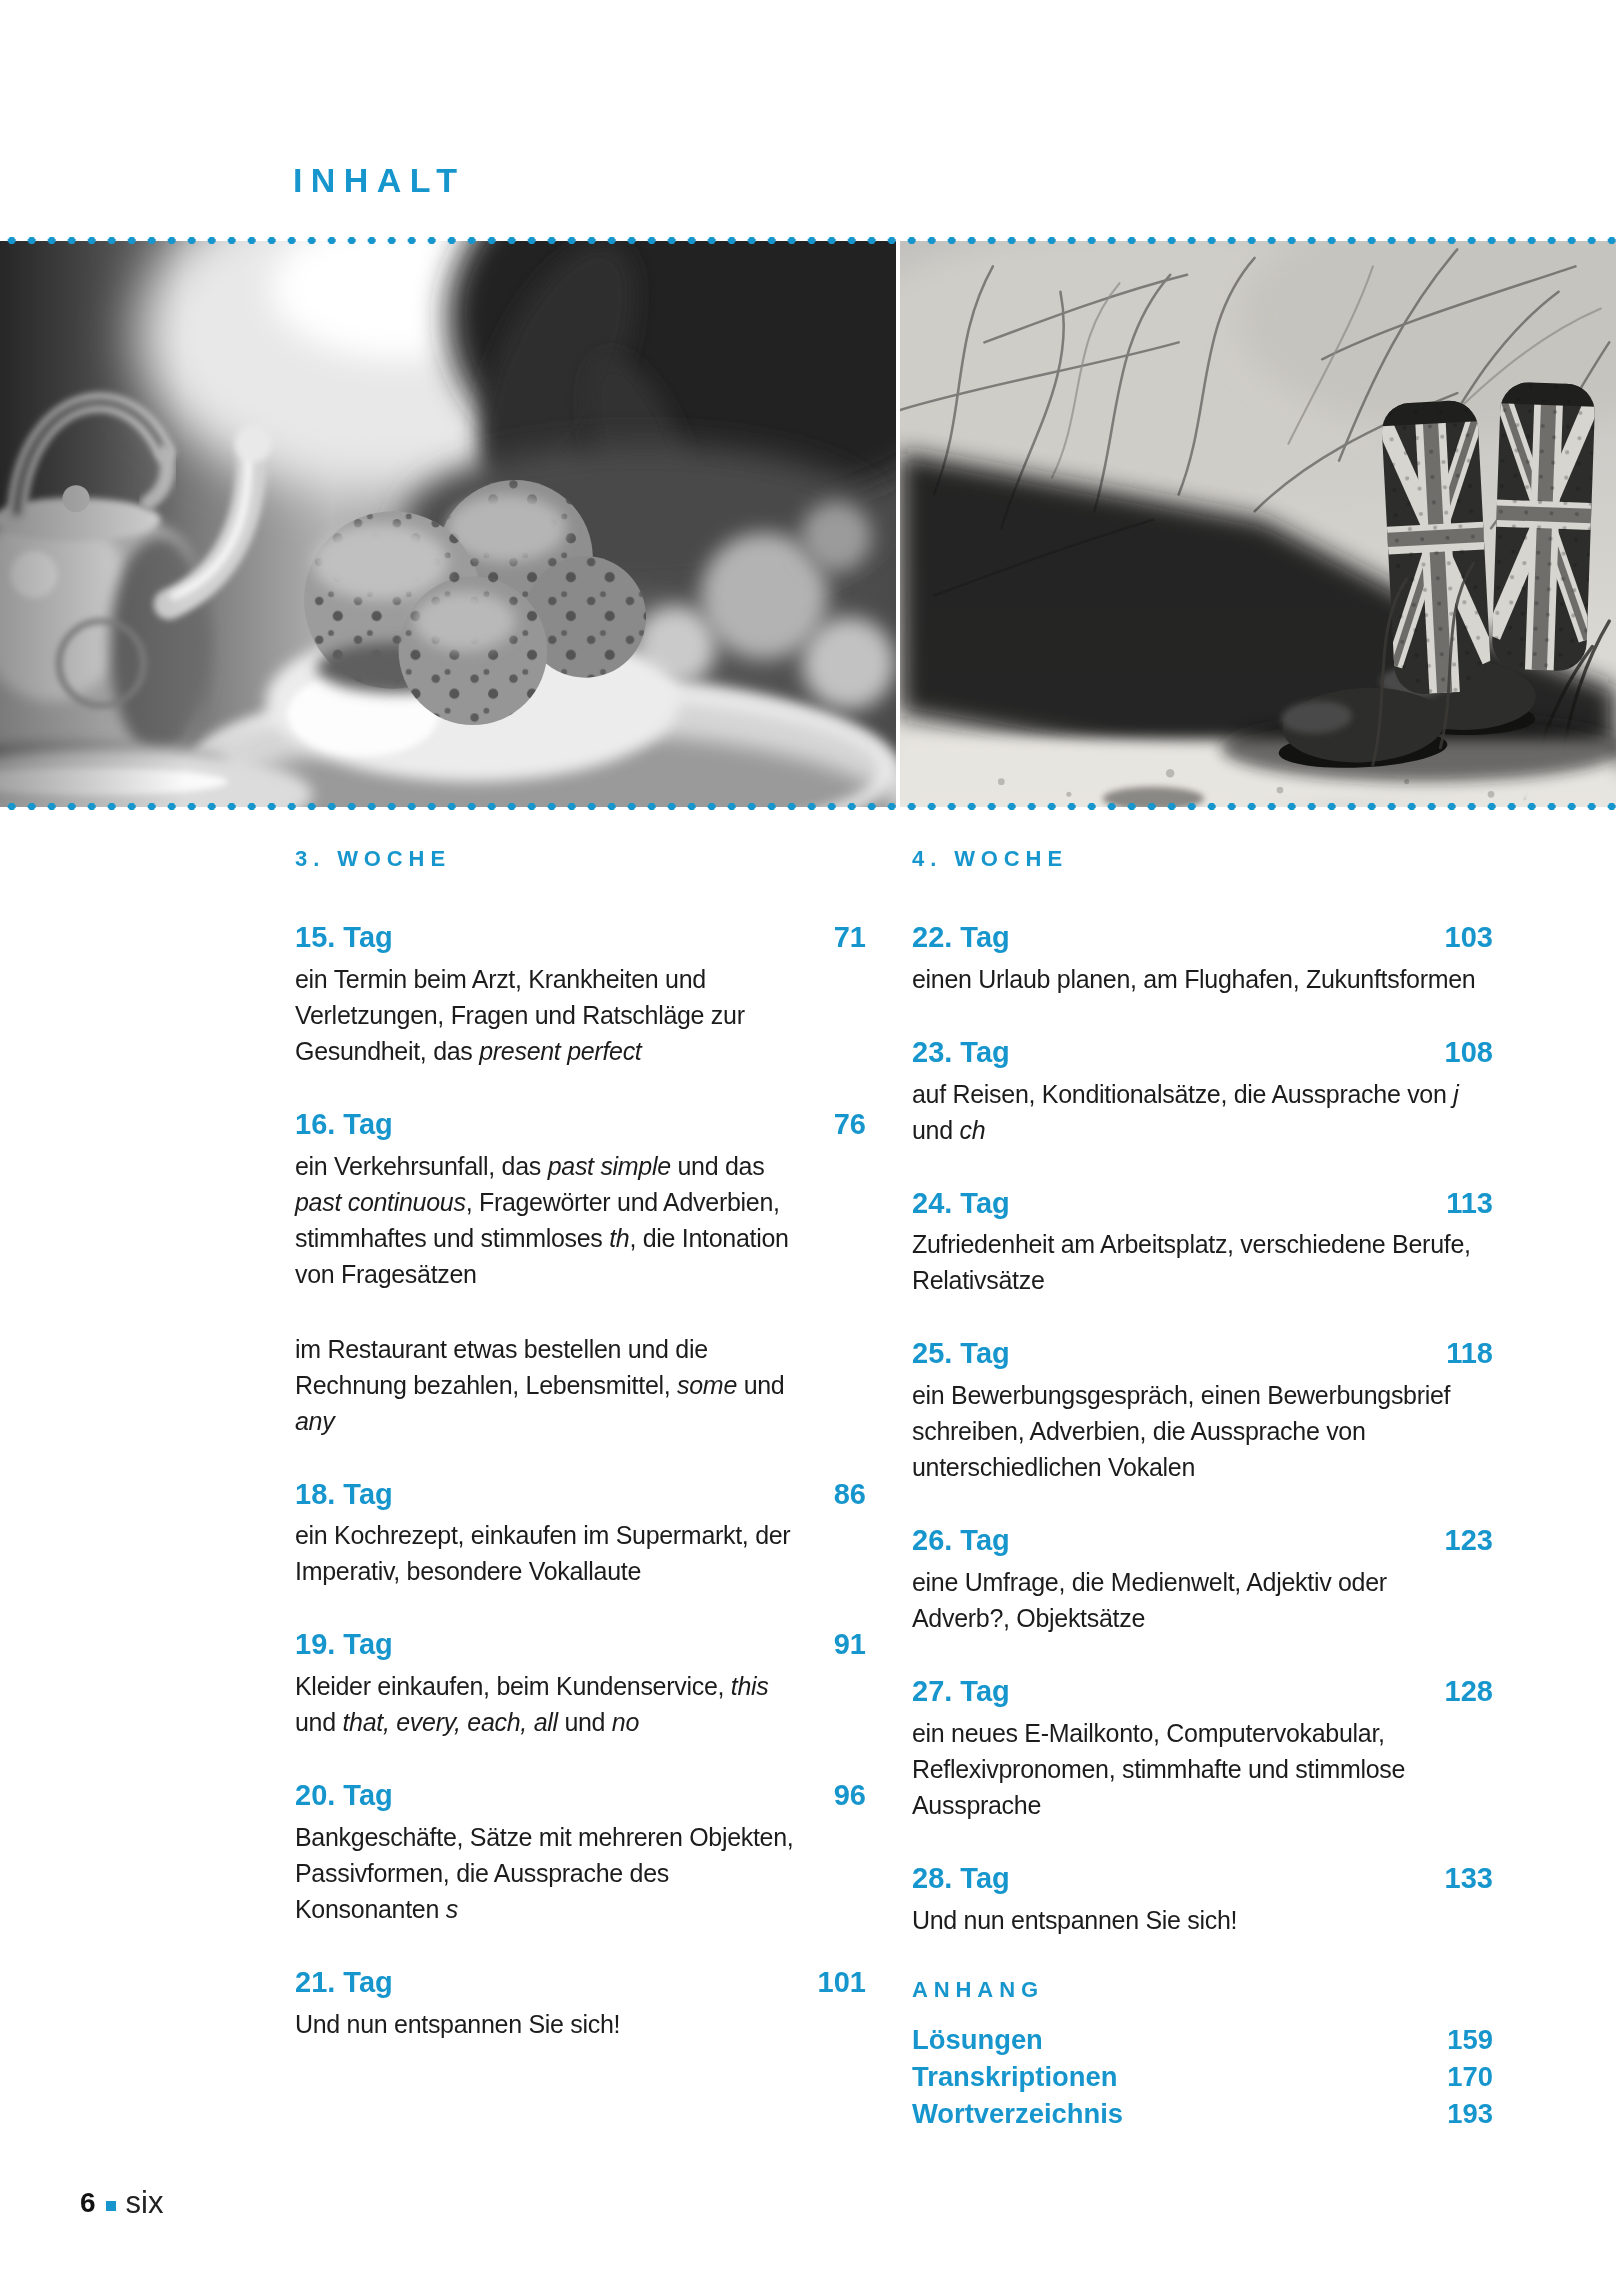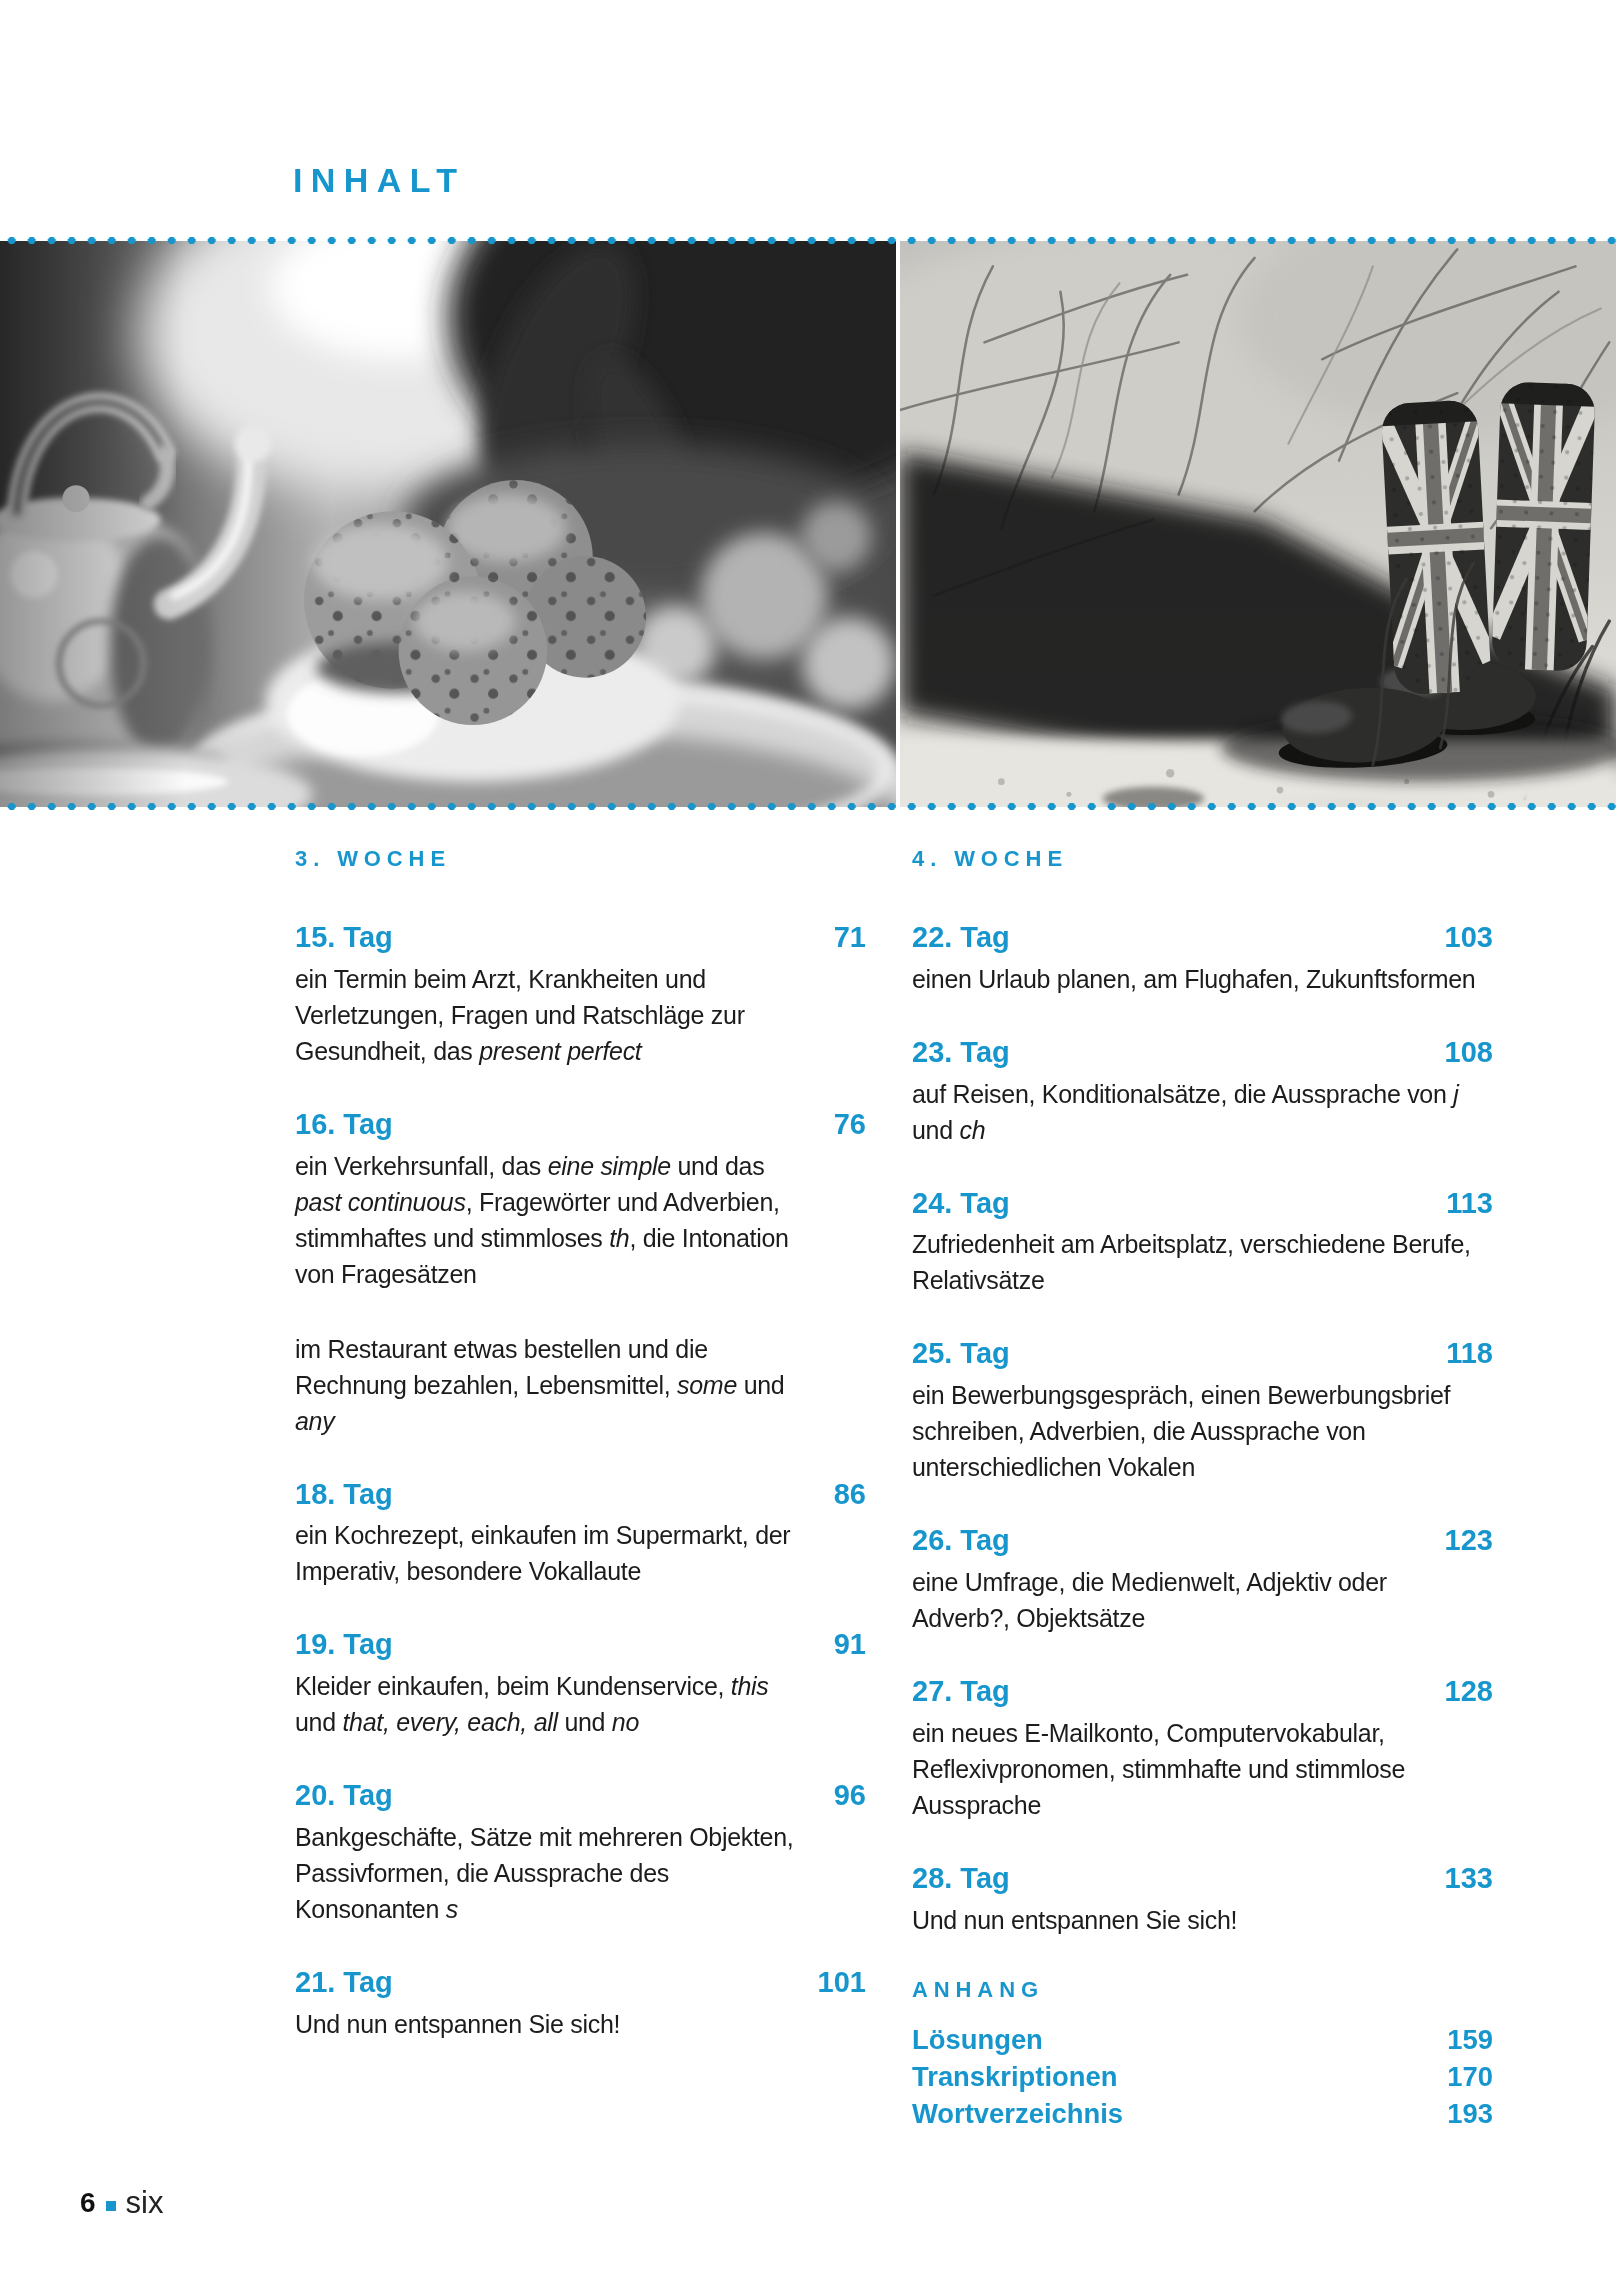--- a/index.html
+++ b/index.html
@@ -282,21 +282,21 @@
         <span class="entry-page">71</span>
       </div>
       <p class="entry-desc"><span>ein Termin beim Arzt, Krankheiten und Verletzungen, Fragen und Ratschläge zur Gesundheit, das </span><span class="it">present perfect</span></p>
     </article>
 
     <article class="entry">
       <div class="entry-row">
         <span class="entry-label">16. Tag</span>
         <span class="entry-page">76</span>
       </div>
-      <p class="entry-desc"><span>ein Verkehrsunfall, das </span><span class="it">eine simple</span><span> und das </span><span class="it">past continuous</span><span>, Fragewörter und Adverbien, stimmhaftes und stimmloses </span><span class="it">th</span><span>, die Intonation von Fragesätzen</span></p>
+      <p class="entry-desc"><span>ein Verkehrsunfall, das </span><span class="it">past simple</span><span> und das </span><span class="it">past continuous</span><span>, Fragewörter und Adverbien, stimmhaftes und stimmloses </span><span class="it">th</span><span>, die Intonation von Fragesätzen</span></p>
     </article>
 
     <article class="entry">
       <p class="entry-desc"><span>im Restaurant etwas bestellen und die Rechnung bezahlen, Lebensmittel, </span><span class="it">some</span><span> und </span><span class="it">any</span></p>
     </article>
 
     <article class="entry">
       <div class="entry-row">
         <span class="entry-label">18. Tag</span>
         <span class="entry-page">86</span>

